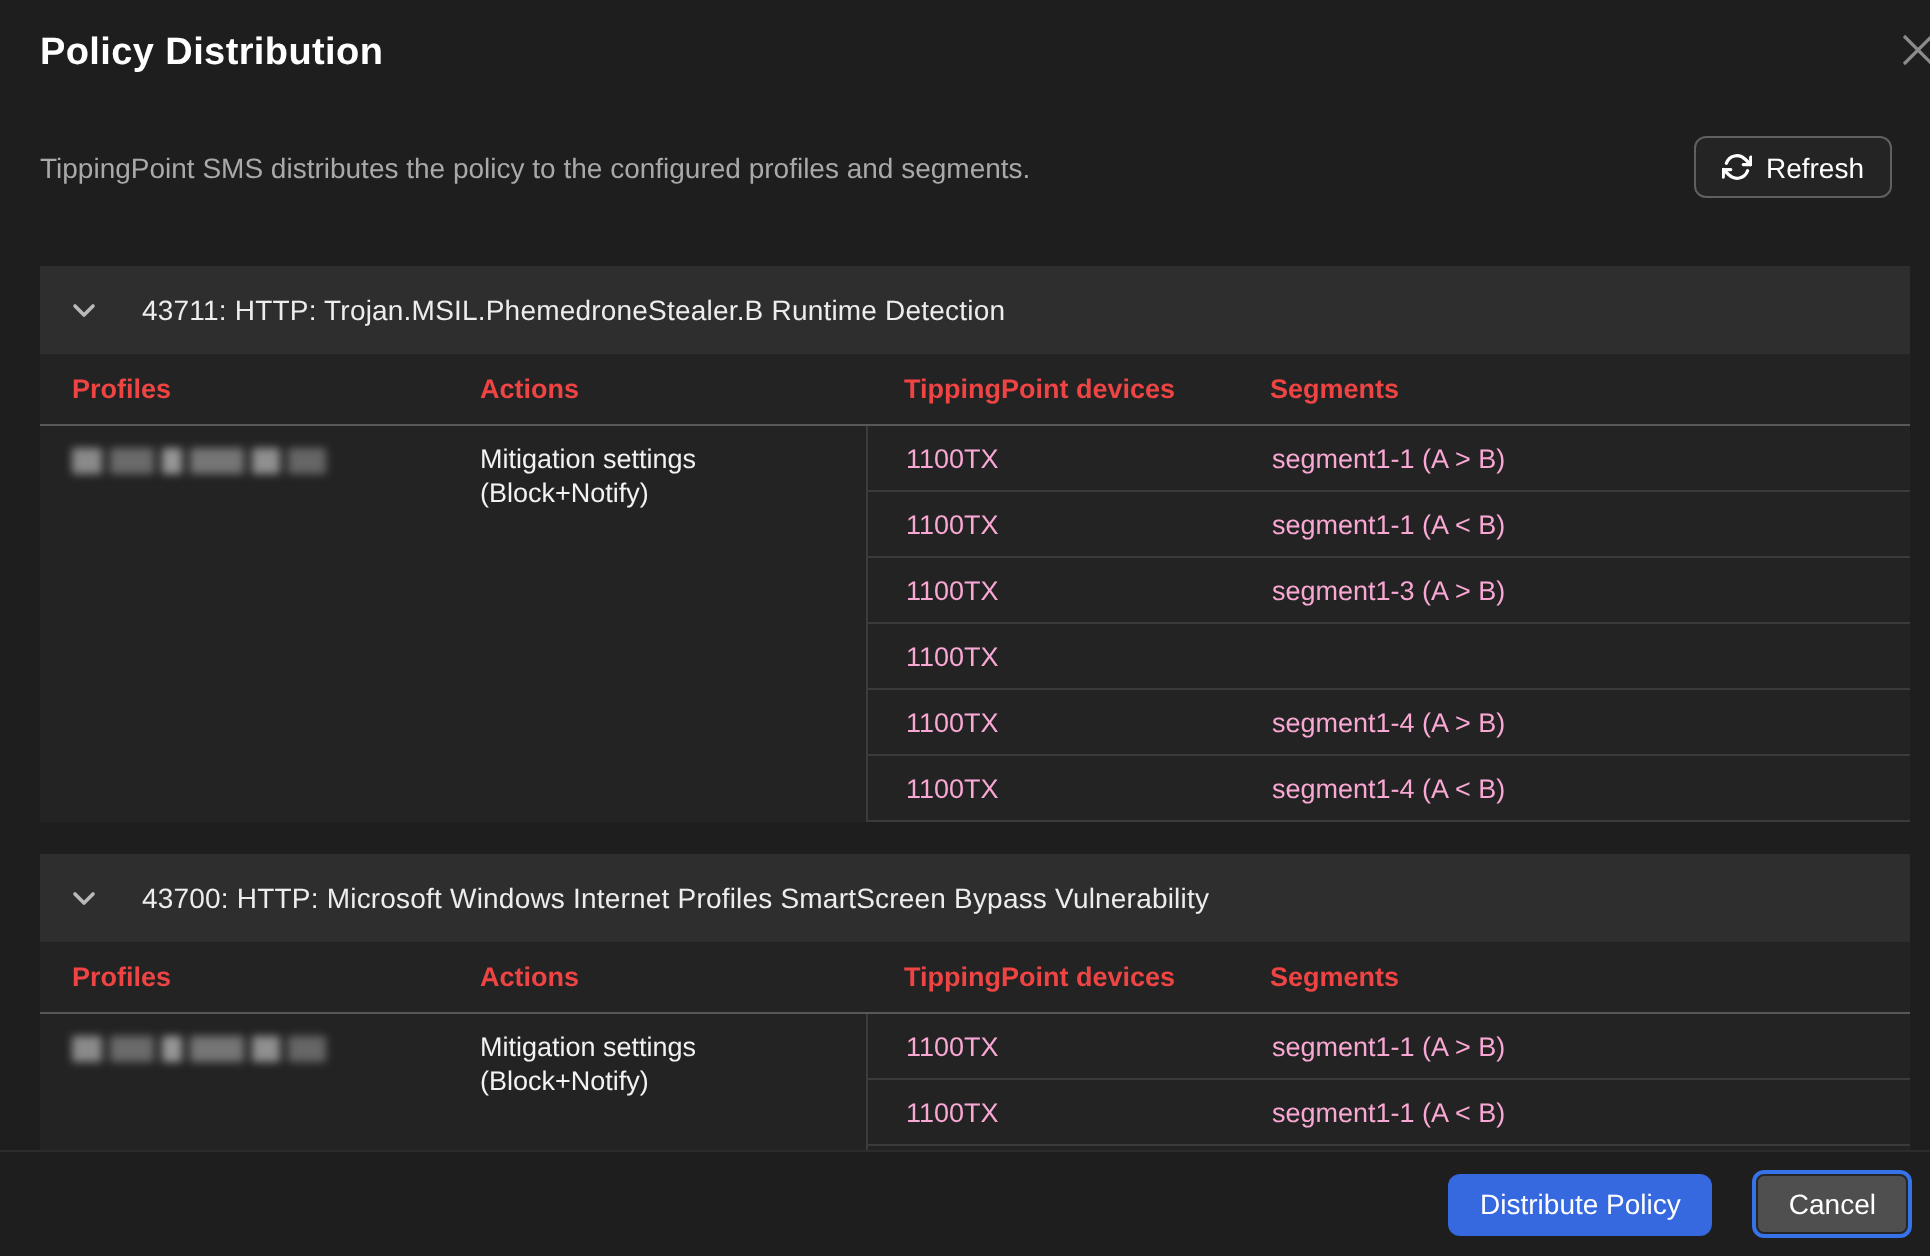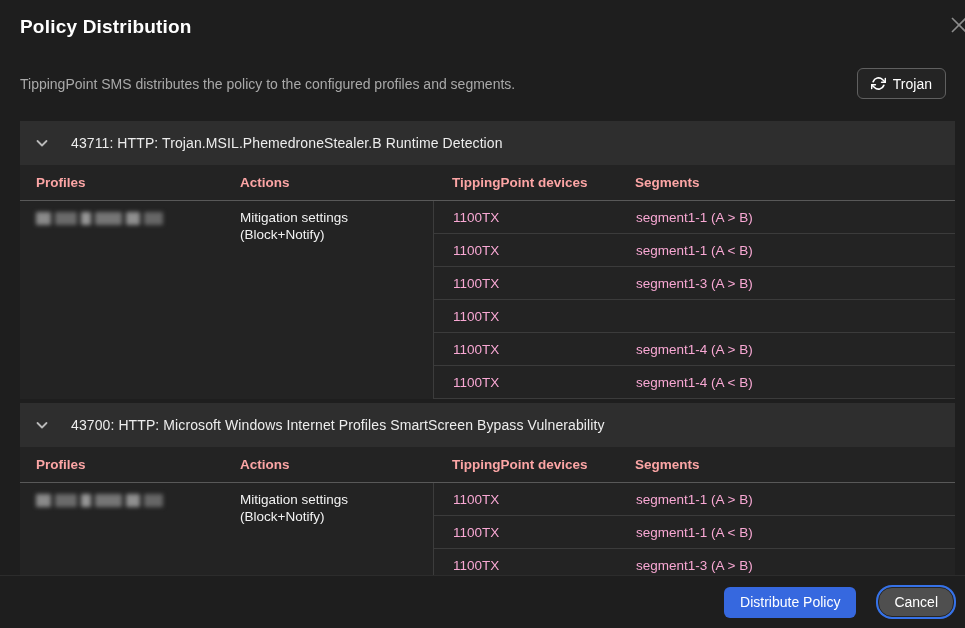--- a/index.html
+++ b/index.html
@@ -36,36 +36,36 @@
     background: #242424; border: 1px solid #606060; border-radius: 6px;
     color: #ffffff; font-size: 14px; font-family: inherit; cursor: pointer;
   }
   .refresh-btn svg { display: block; }
 
   
   .content {
     position: absolute; top: 117px; left: 0; right: 0; bottom: 53px;
     overflow: hidden;
   }
-  .policy-section { margin: 4px 10px 0 20px; }
+  .policy-section { margin: 16px 10px 0 20px; }
 
   .section-bar {
     height: 44px; background: #2e2e2e;
     display: flex; align-items: center; gap: 21px;
     padding-left: 14px; cursor: pointer;
   }
   .chevron-icon { line-height: 0; color: #b9b9b9; }
   .section-title { font-size: 14px; color: #ededed; letter-spacing: 0.1px; }
 
   .table { background: #232323; }
   .col-header-row {
     display: flex; height: 36px; align-items: center;
     border-bottom: 1px solid #585858;
   }
-  .col-header { font-size: 13.5px; font-weight: 700; color: #fca5a5; }
+  .col-header { font-size: 13.5px; font-weight: 700; color: #ef4444; }
   .col-profiles { width: 220px; padding-left: 16px; }
   .col-actions  { width: 212px; }
   .col-devices  { width: 183px; }
   .col-segments { flex: 1; }
 
   .table-body { display: flex; align-items: stretch; }
   .cell-profile { width: 220px; padding: 10px 12px 0 16px; }
   .cell-actions { width: 193px; padding-top: 8px; font-size: 13.5px; line-height: 17px; color: #f2f2f2; }
   .subtable { flex: 1; border-left: 1px solid #3c3c3c; }
   .subrow {
@@ -98,21 +98,21 @@
   }
   .distribute-btn {
     height: 31px; padding: 0 16px;
     background: #3668df; color: #ffffff;
     border: none; border-radius: 6px;
     font-size: 14px; font-family: inherit; cursor: pointer;
   }
   .cancel-btn {
     height: 30px; padding: 0 15px;
     background: #4f4f4f; color: #ffffff;
-    border: 1px solid #262626; border-radius: 14px;
+    border: 1px solid #262626; border-radius: 4px;
     box-shadow: 0 0 0 2px #3672e8;
     margin: 2px 2px 2px 0;
     font-size: 14px; font-family: inherit; cursor: pointer;
   }
 </style>
 </head>
 <body>
 
 <div class="modal-header">
   <div class="modal-title">Policy Distribution</div>
@@ -122,21 +122,21 @@
       <line x1="18" y1="4" x2="4" y2="18" stroke="#8c8c8c" stroke-width="1.6"></line>
     </svg>
   </button>
   <div class="modal-subtitle">TippingPoint SMS distributes the policy to the configured profiles and segments.</div>
   <button class="refresh-btn">
     <svg width="15" height="15" viewBox="0 0 24 24" fill="none" stroke="#ffffff" stroke-width="2.6" stroke-linecap="round" stroke-linejoin="round">
       <polyline points="23 4 23 10 17 10"></polyline>
       <polyline points="1 20 1 14 7 14"></polyline>
       <path d="M3.51 9a9 9 0 0 1 14.85-3.36L23 10M1 14l4.64 4.36A9 9 0 0 0 20.49 15"></path>
     </svg>
-    <span>Trojan</span>
+    <span>Refresh</span>
   </button>
 </div>
 
 <div class="content">
 
   <div class="policy-section">
     <div class="section-bar">
       <span class="chevron-icon">
         <svg width="16" height="16" viewBox="0 0 16 16" fill="none" stroke="#b9b9b9" stroke-width="1.8" stroke-linecap="round" stroke-linejoin="round">
           <polyline points="3.5 6 8 10.5 12.5 6"></polyline>

